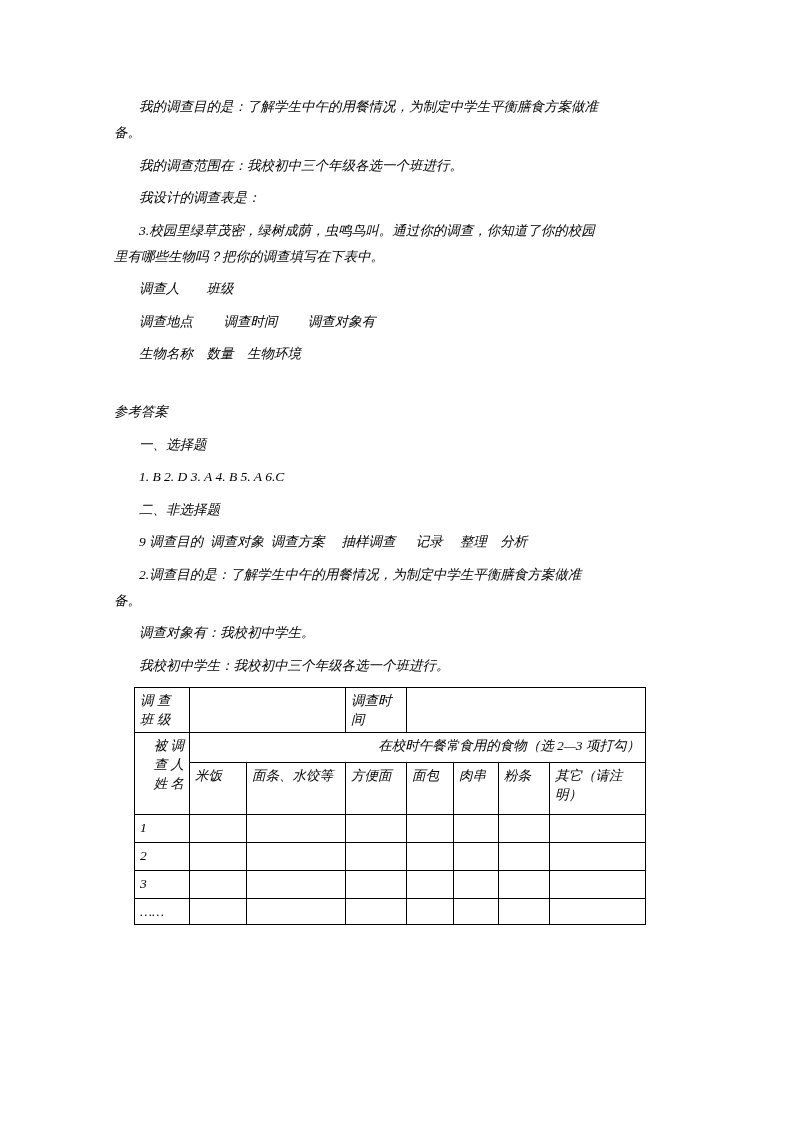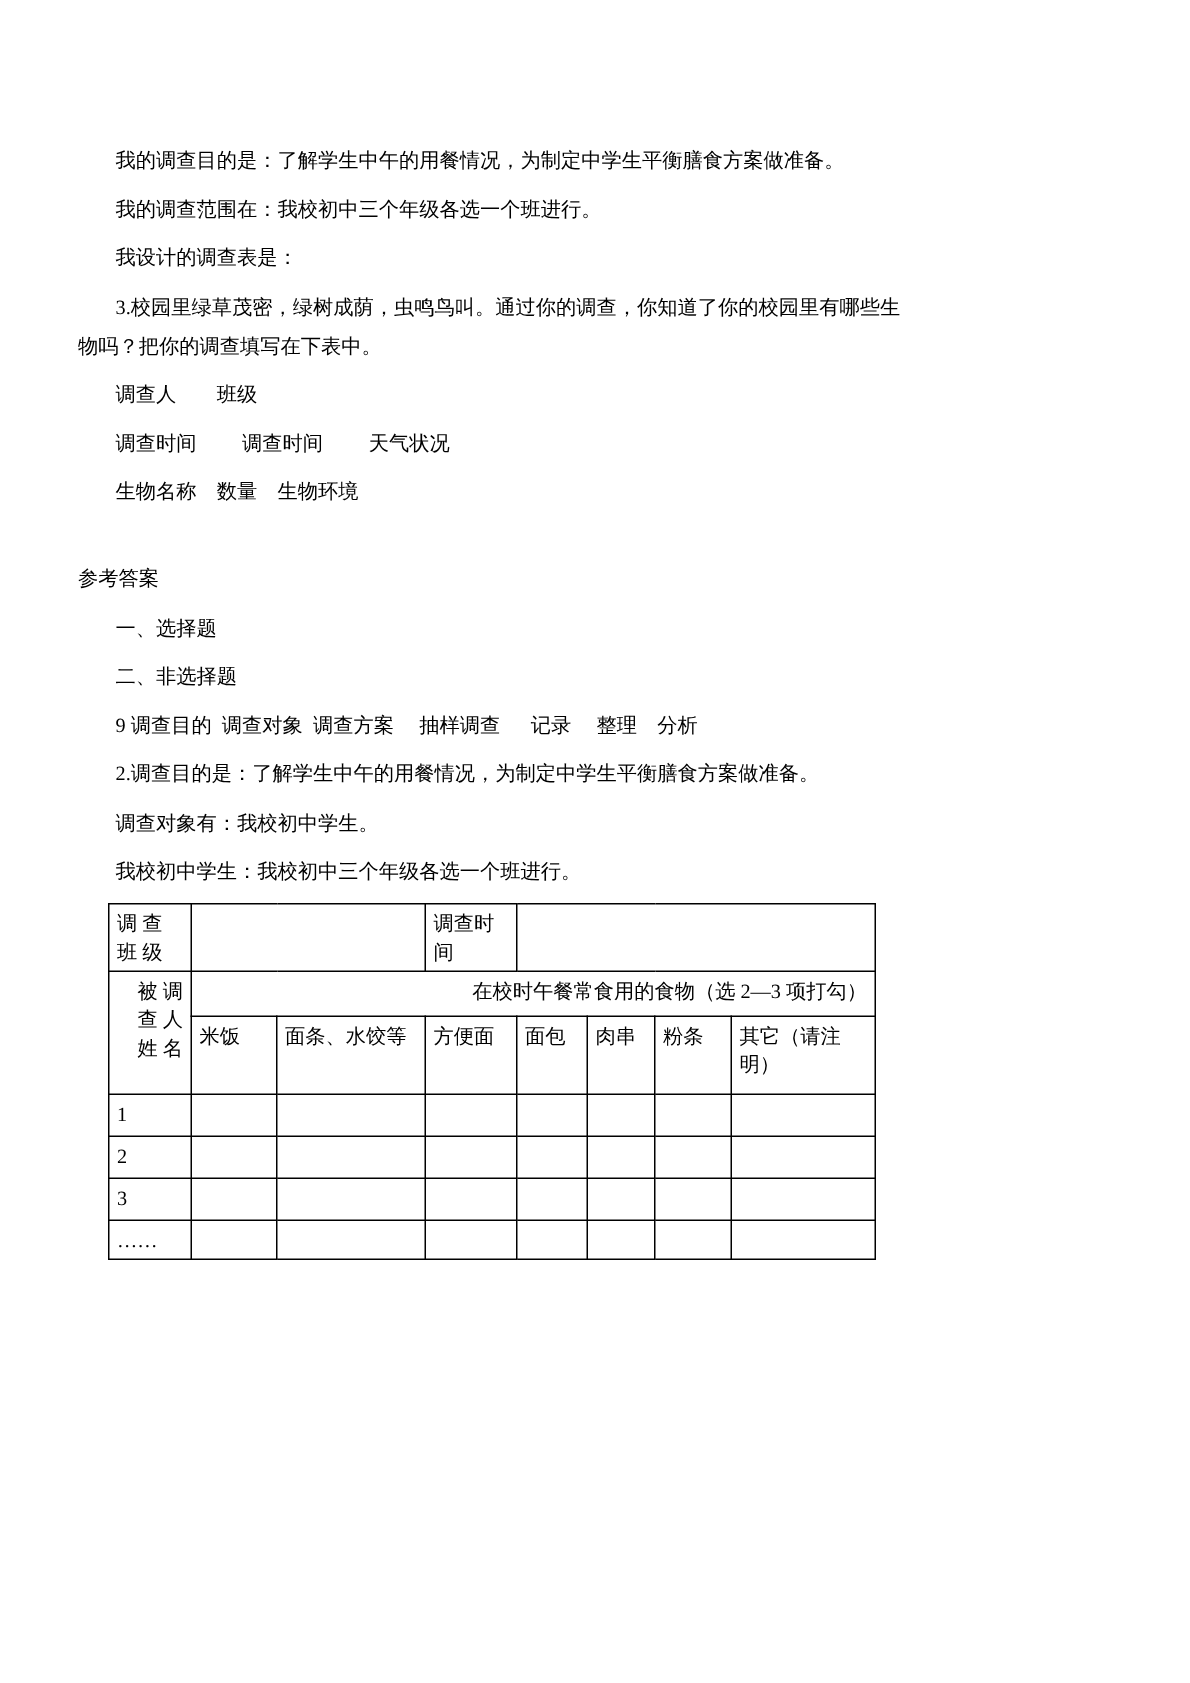--- a/index.html
+++ b/index.html
@@ -11,22 +11,23 @@
     width: 793px;
     height: 1122px;
     overflow: hidden;
     font-family: "Liberation Serif", "DejaVu Serif", serif;
     color: #000000;
   }
   .page {
     box-sizing: border-box;
     width: 733px;
     height: 1122px;
-    padding: 94px 128px 40px 52px;
+    padding: 94px 128px 40px 114px;
     background: #ffffff;
+    font-style: italic;
   }
   .para {
     font-size: 13.5px;
     line-height: 26px;
     margin: 0 0 6.5px 0;
     text-indent: 25px;
     white-space: pre-wrap;
     word-break: break-all;
   }
   .para.noindent {
@@ -61,25 +62,26 @@
 </head>
 <body>
 
 <div class="page">
 
   <p class="para">我的调查目的是：了解学生中午的用餐情况，为制定中学生平衡膳食方案做准备。</p>
   <p class="para">我的调查范围在：我校初中三个年级各选一个班进行。</p>
   <p class="para">我设计的调查表是：</p>
   <p class="para">3.校园里绿草茂密，绿树成荫，虫鸣鸟叫。通过你的调查，你知道了你的校园里有哪些生物吗？把你的调查填写在下表中。</p>
   <p class="para">调查人        班级</p>
-  <p class="para">调查时间         调查时间         天气状况</p>
+  <p class="para">调查地点         调查时间         调查对象有</p>
   <p class="para">生物名称    数量    生物环境</p>
 
   <p class="para noindent answers-title">参考答案</p>
   <p class="para">一、选择题</p>
+  <p class="para">1. B 2. D 3. A 4. B 5. A 6.C</p>
   <p class="para">二、非选择题</p>
   <p class="para">9 调查目的  调查对象  调查方案     抽样调查      记录     整理    分析</p>
   <p class="para">2.调查目的是：了解学生中午的用餐情况，为制定中学生平衡膳食方案做准备。</p>
   <p class="para">调查对象有：我校初中学生。</p>
   <p class="para">我校初中学生：我校初中三个年级各选一个班进行。</p>
 
   <table class="survey">
     <colgroup>
       <col style="width:55px">
       <col style="width:57px">

